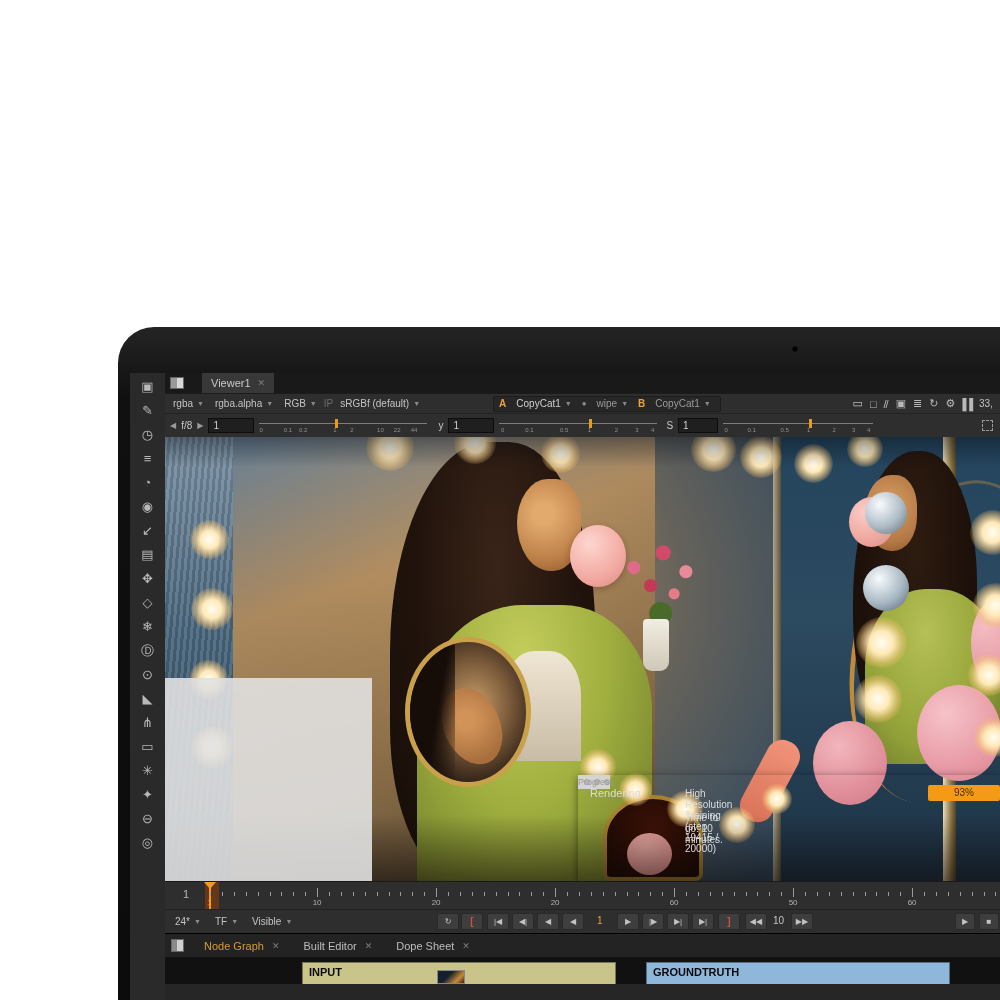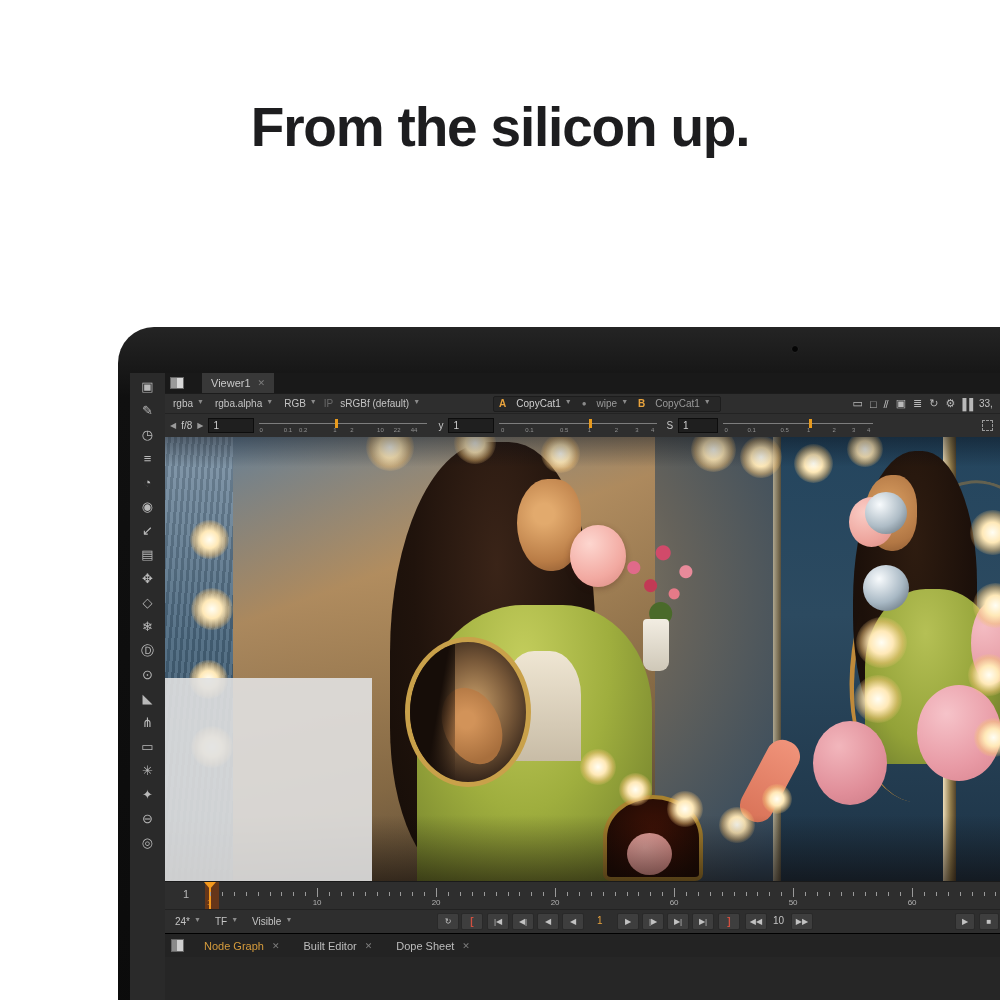--- a/index.html
+++ b/index.html
@@ -30,21 +30,21 @@
   
   .tabbar { height:20px; background:#191919; display:flex; align-items:stretch; font-size:11px; }
   .pane-icon { width:14px; height:12px; margin:4px 4px 0 5px; background:linear-gradient(90deg,#9a9a9a 50%,#d8d8d8 50%); border:1px solid #666; }
   .vtab { background:#383838; color:#c9c9c9; display:flex; align-items:center; gap:7px;
     padding:0 9px; margin-left:14px; }
   .vtab .x { color:#7d7d7d; font-size:9px; }
 
   
   .tb1 { height:20px; background:#2e2e2e; display:flex; align-items:center; gap:3px;
     font-size:10px; color:#c4c4c4; padding:0 4px; border-top:1px solid #1c1c1c; }
-  .dd { display:flex; gap:4px; padding:0 4px; cursor:pointer; }
+  .dd { display:flex; align-items:center; gap:4px; padding:0 4px; cursor:pointer; }
   .dd .car { color:#8a8a8a; font-size:7px; }
   .dim { color:#6a6a6a; }
   .abgrp { display:flex; align-items:center; gap:6px; background:#272727; border:1px solid #1d1d1d;
     border-radius:2px; padding:0 5px; height:16px; margin-left:66px; }
   .ablet { color:#e8a33d; font-weight:bold; }
   .abval { color:#cfcfcf; }
   .abval2 { color:#9a9a9a; }
   .dot { color:#8a8a8a; font-size:8px; }
   .vicons { margin-left:auto; display:flex; align-items:center; gap:8px; color:#b9b9b9; font-size:11px; }
   .vicon { cursor:pointer; letter-spacing:-1px; }
@@ -134,21 +134,20 @@
   .ngraph { height:27px; background:#111; position:relative; overflow:hidden; }
   .backdrop { position:absolute; top:5px; height:26px; border:1px solid rgba(0,0,0,.4);
     font-size:11px; font-weight:bold; color:#0a0a0a; padding:3px 0 0 6px; }
   .node-thumb { position:absolute; left:272px; top:13px; width:28px; height:14px;
     background:linear-gradient(135deg,#14202e 40%,#c9883c 75%,#3a2210 100%); border:1px solid #888; }
 </style>
 </head>
 <body>
 
 <div class="headline">
-  <div>From the silicon up.</div>
 </div>
 
 <div class="laptop">
   <div class="camera"></div>
   <div class="screen">
 
     <div class="strip" id="strip">
         <div class="side-icon">▣</div>
         <div class="side-icon">✎</div>
         <div class="side-icon">◷</div>
@@ -339,20 +338,36 @@
             <div class="ccell cc-black"></div>
             <div class="ccell cc-out"></div>
             <div class="ccell cc-r1c0"></div>
             <div class="ccell cc-red"></div>
             <div class="ccell cc-out"></div>
             <div class="ccell cc-r2c0"></div>
             <div class="ccell cc-black"></div>
             <div class="ccell cc-out"></div>
           </div>
 
+        <div class="progress">
+          <div class="ptitle">
+            <span class="pdots">
+              <span class="pdot"></span>
+              <span class="pdot"></span>
+              <span class="pdot"></span>
+            </span>
+            <span class="ptext">Progress</span>
+          </div>
+          <div class="pbody">
+            <div class="ptask">Rendering</div>
+            <div class="pdetail">High Resolution Training (step 19415 / 20000)</div>
+            <div class="peta">Time to go: 10 minutes.</div>
+            <div class="pbar">93%</div>
+          </div>
+        </div>
       </div>
 
 
       <div class="timeline">
         <span class="tl-start">1</span>
         <div class="ruler" id="ruler">
           <div class="ph-band"></div>
           <div class="ph-line"></div>
           <div class="ph-tri"></div>
           <div class="ph-lab">1</div>
@@ -473,15 +488,24 @@
           <div class="btab">
             <span>Built Editor</span>
             <span class="x">✕</span>
           </div>
           <div class="btab">
             <span>Dope Sheet</span>
             <span class="x">✕</span>
           </div>
         </div>
 
+      <div class="ngraph">
+        <div class="backdrop" style="left:137px;width:314px;background:#c9c489;">
+          <span>INPUT</span>
+        </div>
+        <div class="backdrop" style="left:481px;width:304px;background:#8fb7da;">
+          <span>GROUNDTRUTH</span>
+        </div>
+        <div class="node-thumb"></div>
+      </div>
     </div>
   </div>
 </div>
 
 </body></html>

